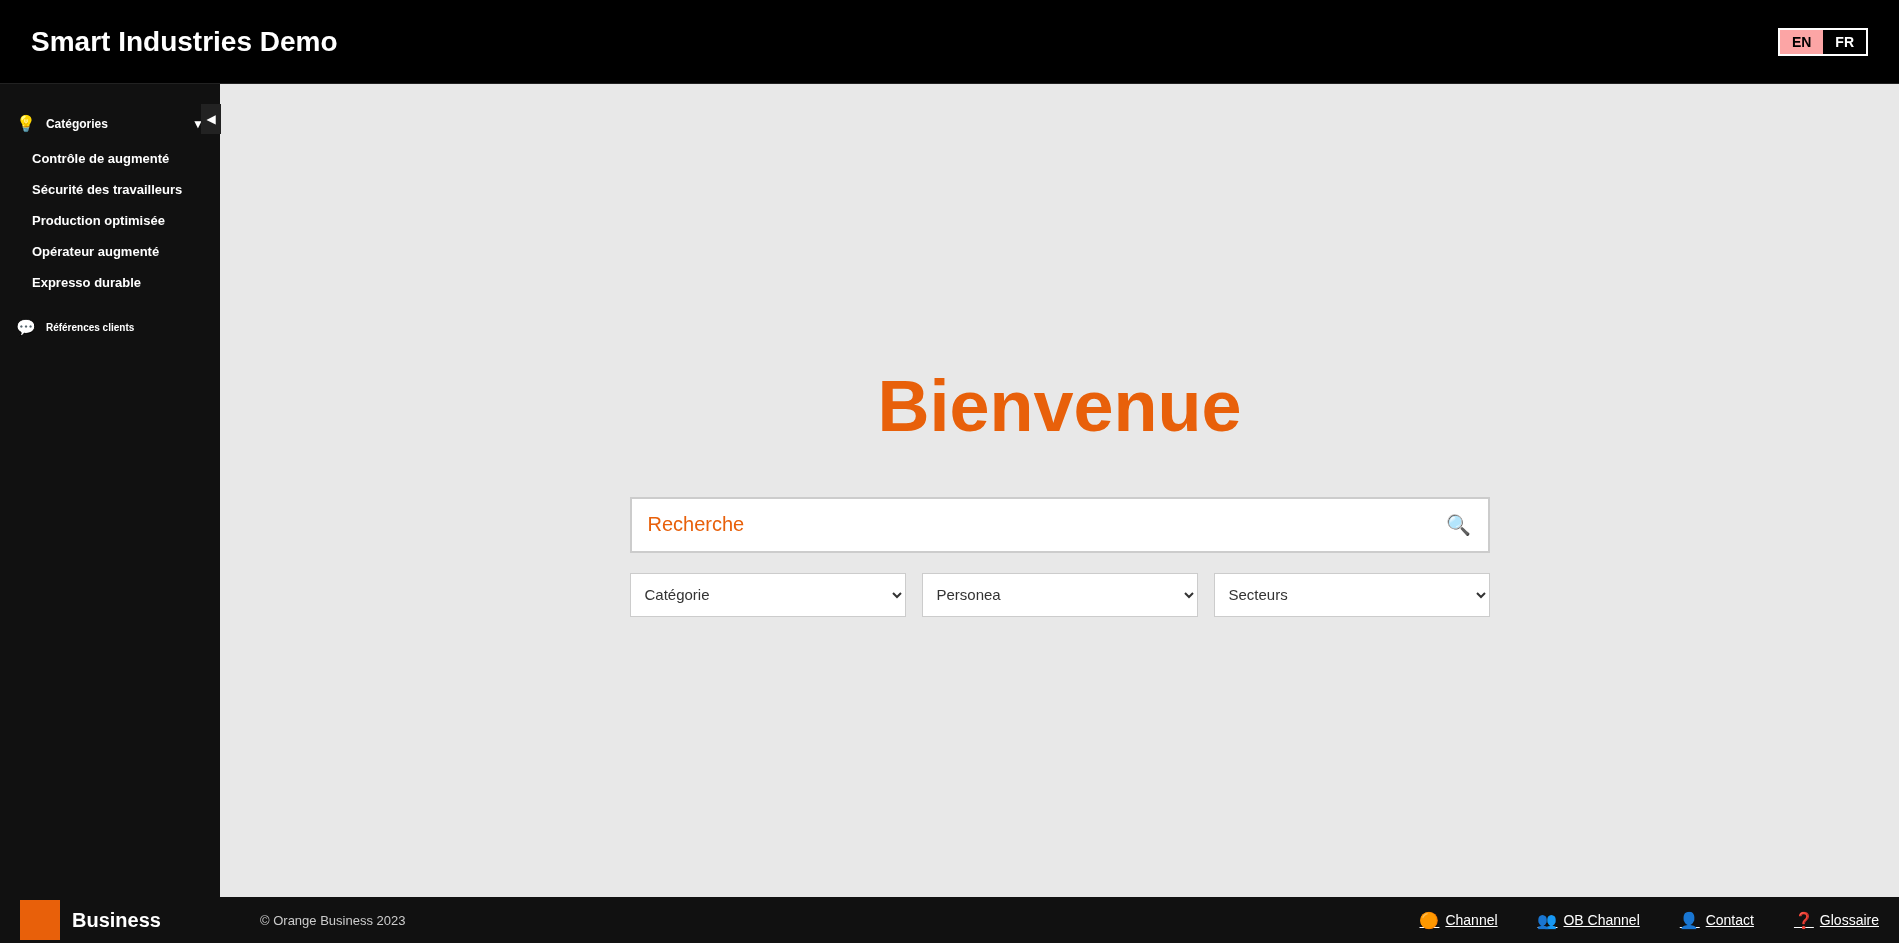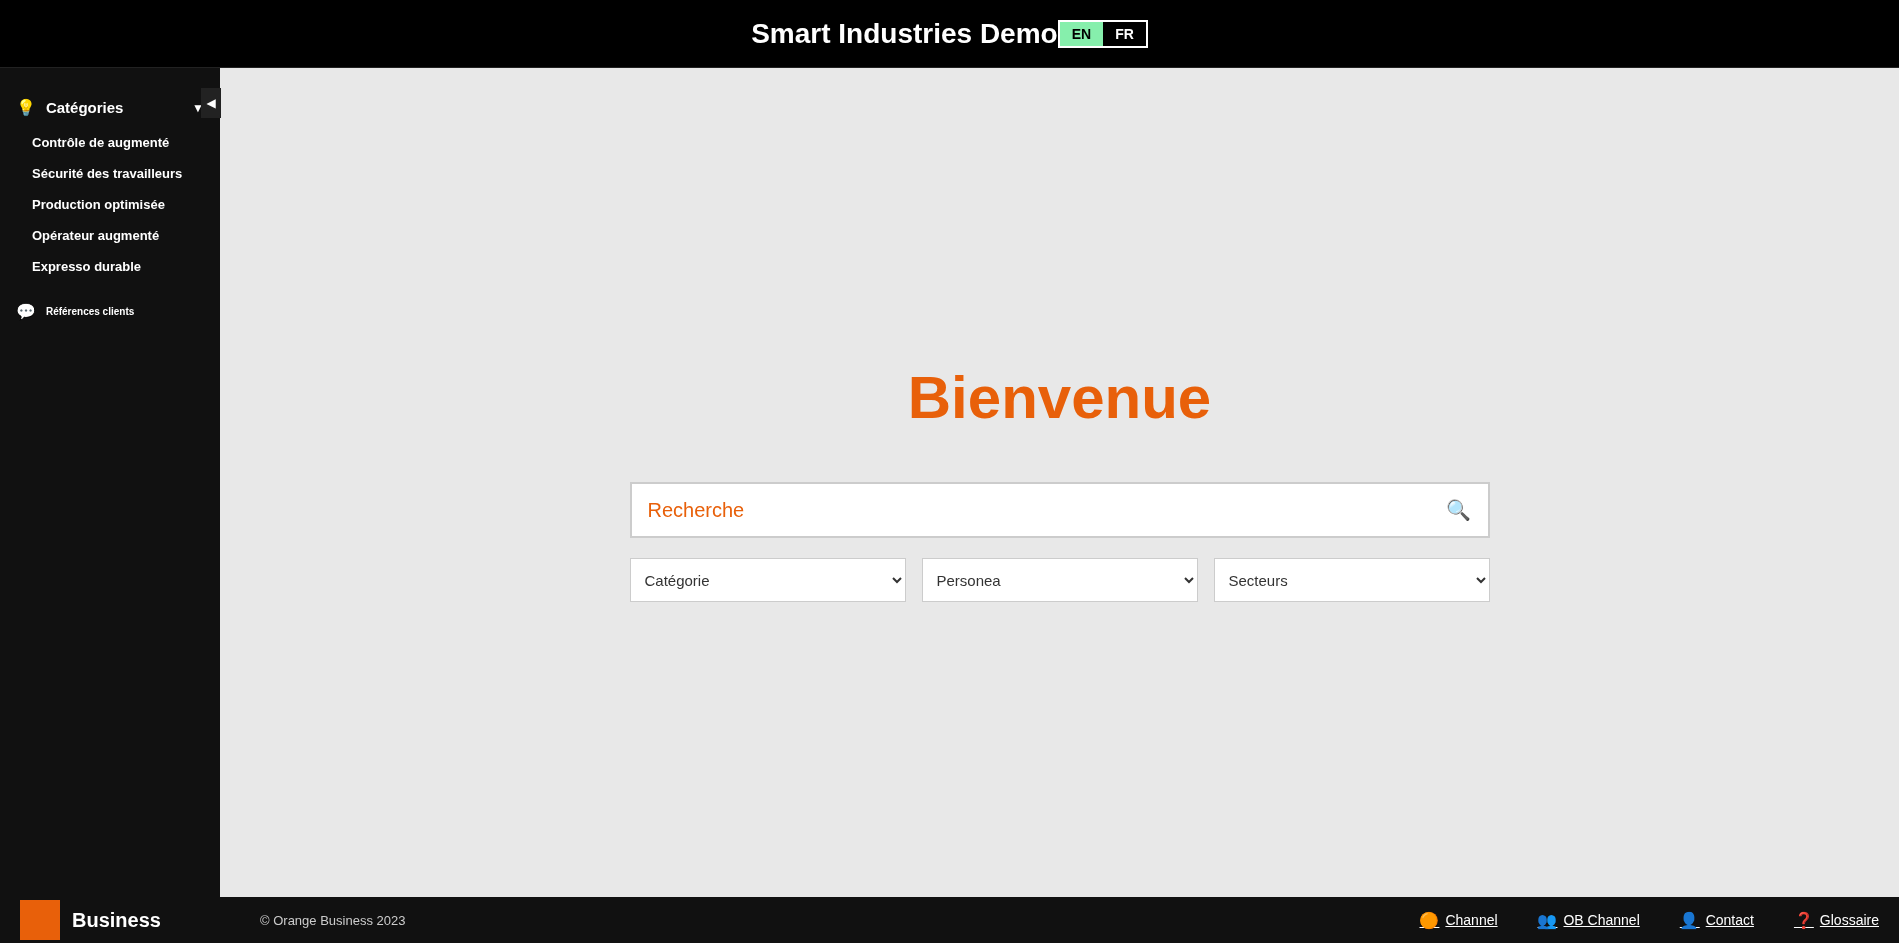--- a/index.html
+++ b/index.html
@@ -2,24 +2,24 @@
 <html><head>
   <meta charset="utf-8">
   <style>
     * { box-sizing: border-box; margin: 0; padding: 0; }
     body { font-family: Arial, Helvetica, sans-serif; background: #000; color: #fff; height: 943px; width: 1899px; display: flex; flex-direction: column; overflow: hidden; }
 
     
     .top-header {
       background: #000;
       padding: 0 31px;
-      height: 68px;
-      display: flex;
-      align-items: center;
-      justify-content: center;
+      height: 84px;
+      display: flex;
+      align-items: center;
+      justify-content: space-between;
       flex-shrink: 0;
       border-bottom: 1px solid #222;
     }
     .top-header-title {
       font-size: 28px;
       font-weight: bold;
       color: #fff;
     }
     .lang-switcher {
       display: flex;
@@ -28,21 +28,21 @@
     .lang-btn {
       padding: 4px 12px;
       background: transparent;
       color: #fff;
       border: none;
       cursor: pointer;
       font-size: 14px;
       font-weight: bold;
     }
     .lang-btn.active {
-      background: #86efac;
+      background: #fca5a5;
       color: #000;
     }
 
     
     .main-layout {
       display: flex;
       flex: 1;
       overflow: hidden;
     }
 
@@ -88,21 +88,21 @@
     .sidebar-section-header-left {
       display: flex;
       align-items: center;
       gap: 10px;
     }
     .sidebar-section-icon {
       font-size: 16px;
       color: #fff;
     }
     .sidebar-section-label {
-      font-size: 15px;
+      font-size: 12px;
       font-weight: bold;
       color: #fff;
     }
     .sidebar-chevron {
       font-size: 12px;
       color: #fff;
     }
     .sidebar-subitems {
       padding-left: 16px;
     }
@@ -139,21 +139,21 @@
     }
     .content-main {
       flex: 1;
       display: flex;
       flex-direction: column;
       align-items: center;
       justify-content: center;
       padding: 40px;
     }
     .welcome-title {
-      font-size: 60px;
+      font-size: 72px;
       font-weight: bold;
       color: #e8600a;
       margin-bottom: 50px;
     }
     .search-container {
       width: 860px;
       display: flex;
       flex-direction: column;
       gap: 20px;
     }

